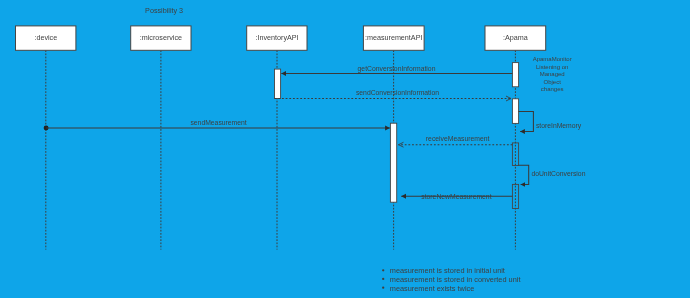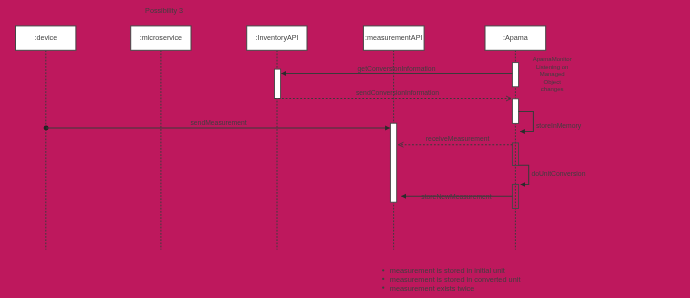--- a/index.html
+++ b/index.html
@@ -1,20 +1,20 @@
 <!DOCTYPE html>
 <html><head>
 <meta charset="utf-8">
 <title>Possibility 3</title>
 <style>
   html,body{margin:0;padding:0;background:#ffffff;}
   body{width:690px;height:298px;overflow:hidden;
        font-family:"Liberation Sans",sans-serif;
        -webkit-font-smoothing:antialiased;}
-  #stage{position:relative;width:690px;height:298px;background:#be185d;}
+  #stage{position:relative;width:690px;height:298px;background:#0ea5e9;}
   svg{position:absolute;left:0;top:0;display:block;shape-rendering:geometricPrecision;}
 
   .obox{fill:#ffffff;stroke:#454545;stroke-width:1;}
   .olbl{font-size:7.2px;fill:#3f3f3f;}
   .title{font-size:7.2px;fill:#3f3f3f;}
   .lifeline{stroke:#3d3d3d;stroke-width:1;stroke-dasharray:1.7 1.45;}
   .act{fill:#ffffff;stroke:#454545;stroke-width:0.9;}
   .act-open{fill:none;stroke:#454545;stroke-width:0.9;}
   .msg{stroke:#3a3a3a;stroke-width:1.05;fill:none;}
   .msg-dash{stroke:#3a3a3a;stroke-width:1.05;fill:none;stroke-dasharray:1.8 1.85;}

